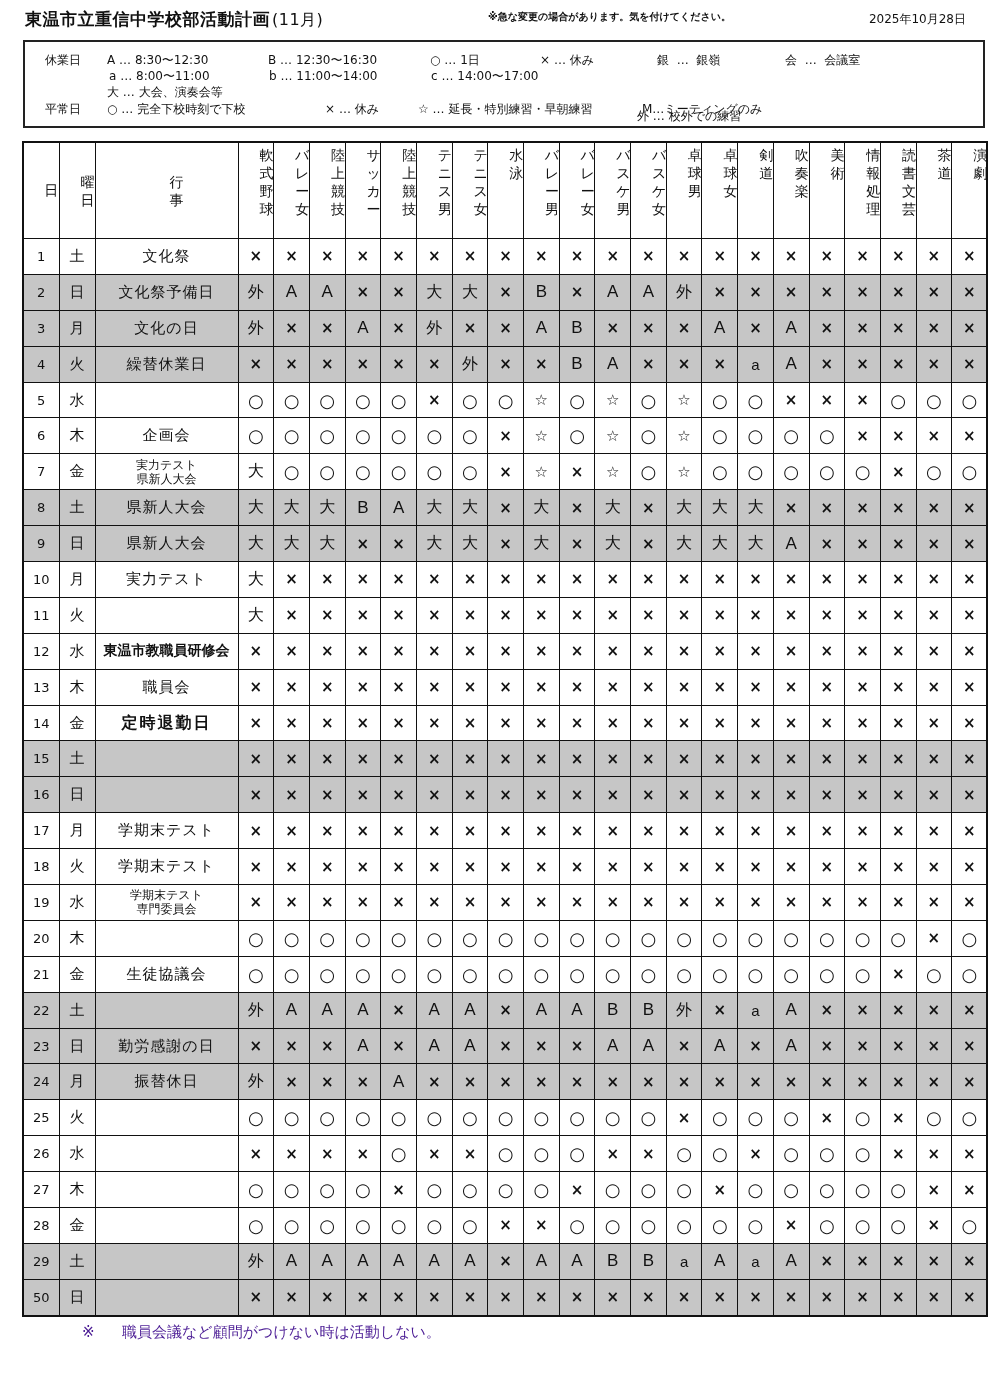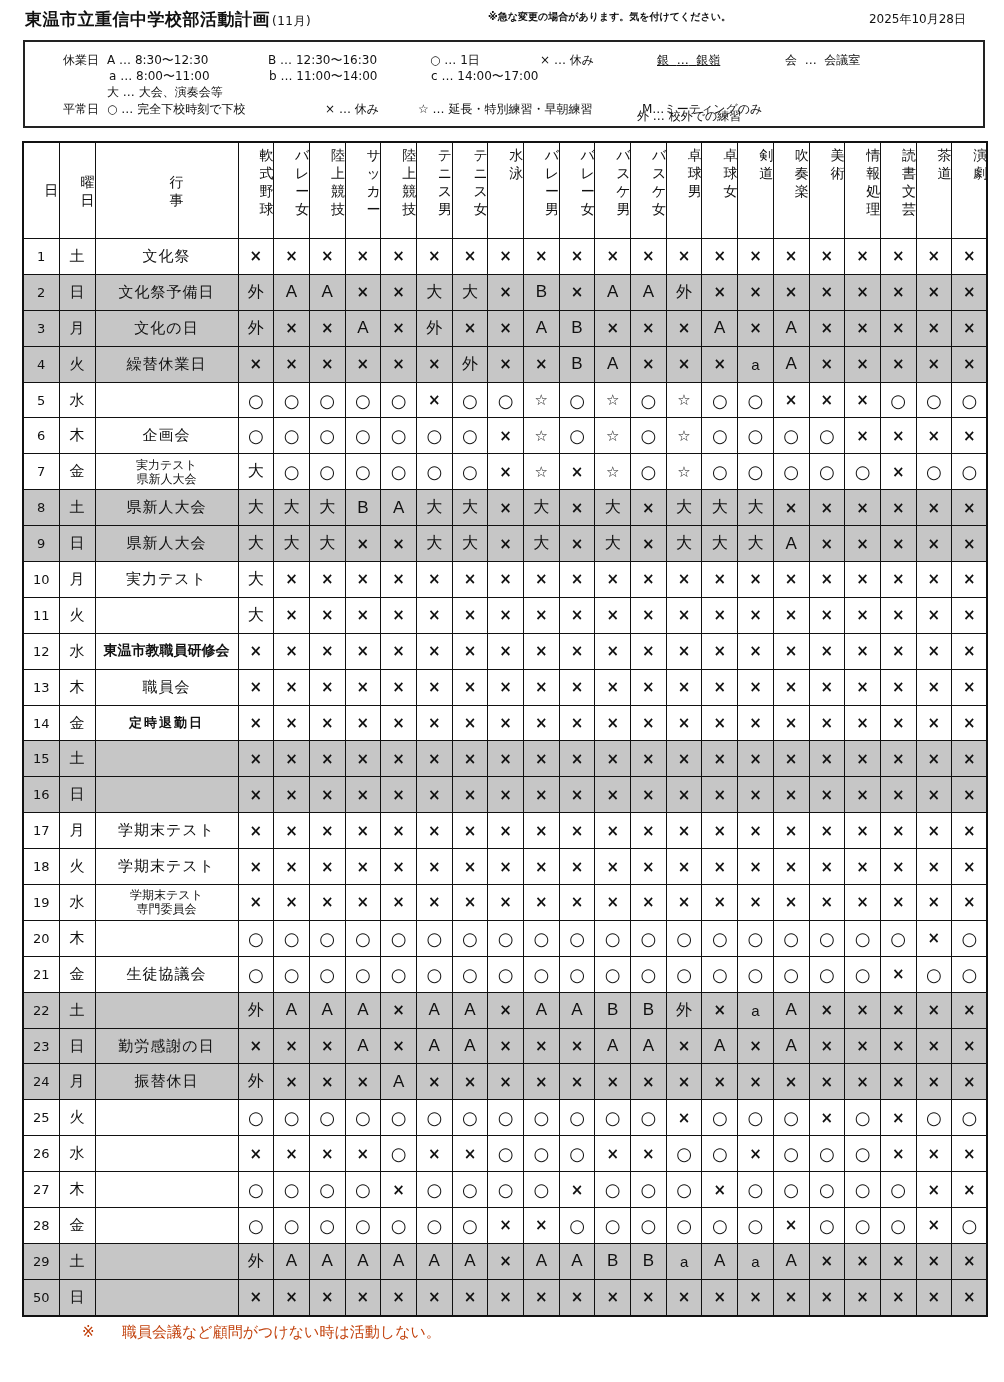--- a/index.html
+++ b/index.html
@@ -1,69 +1,69 @@
 <!DOCTYPE html>
 <html><head>
 <meta charset="utf-8">
 <style>
   html, body { margin: 0; padding: 0; background: #ffffff; }
   body { width: 1004px; height: 1382px; position: relative; font-family: "DejaVu Sans", "Liberation Sans", sans-serif; color: #111; overflow: hidden; }
   .title-row { position: absolute; top: 8px; left: 25px; right: 20px; height: 24px; }
   .title { position: absolute; left: 0; top: 0; font-size: 17px; font-weight: bold; letter-spacing: 0.5px; }
-  .title .month { font-size: 12px; font-weight: normal; margin-left: 2px; }
+  .title .month { font-size: 16px; font-weight: normal; margin-left: 2px; }
   .notice { position: absolute; left: 463px; top: 2px; font-size: 10px; font-weight: bold; }
   .date { position: absolute; right: 18px; top: 3px; font-size: 12px; }
 
   .legend { position: absolute; top: 40px; left: 23px; width: 962px; height: 88px; border: 2px solid #222; box-sizing: border-box; font-size: 12px; }
   .legend .line { position: absolute; white-space: nowrap; }
-  .legend .lbl { position: absolute; margin-left: 18px; }
+  .legend .lbl { position: absolute; }
 
   table.grid { position: absolute; top: 141px; left: 22px; width: 965px; border-collapse: collapse; table-layout: fixed; border: 2px solid #111; }
   table.grid th, table.grid td { border: 1px solid #111; padding: 0; text-align: center; vertical-align: middle; overflow: hidden; }
   table.grid th { height: 92px; font-weight: normal; font-size: 14px; line-height: 17px; vertical-align: top; padding-top: 3px; padding-left: 20px; }
   table.grid th.hdr-fixed { vertical-align: middle; padding-top: 0; }
   table.grid th .vert { display: inline-block; width: 16px; word-break: break-all; line-height: 18px; }
   table.grid td { height: 34.9px; font-size: 15px; }
   table.grid td.day { font-size: 13px; }
   table.grid td.wd { font-size: 15px; }
   table.grid td.ev { font-size: 15px; letter-spacing: 1px; }
   table.grid td.ev.small { font-size: 12px; letter-spacing: 0; line-height: 14px; }
-  table.grid td.ev.big { font-size: 13px; font-weight: bold; letter-spacing: 2px; }
+  table.grid td.ev.big { font-size: 16px; font-weight: bold; letter-spacing: 2px; }
   table.grid td.ev.tight { font-size: 14px; letter-spacing: 0; font-weight: bold; }
   table.grid tr.holiday td { background: #c6c6c6; }
   table.grid td.mark { font-size: 16px; }
   table.grid td.mark.x { font-weight: bold; font-size: 15px; }
   table.grid td.mark.o { font-size: 18px; }
   table.grid td.mark.star { font-size: 15px; }
   table.grid td.mark.kanji { font-size: 16px; }
   table.grid td.mark.latin { font-family: "Liberation Sans", sans-serif; font-size: 17px; }
   table.grid td.mark.latin.lower { font-size: 15px; }
 
-  .footnotes { position: absolute; top: 1322px; left: 82px; font-size: 15px; line-height: 20px; color: #c2410c; }
+  .footnotes { position: absolute; top: 1322px; left: 82px; font-size: 15px; line-height: 20px; color: #4c1d95; }
   .footnotes .fn { white-space: nowrap; }
   .footnotes .fn span.ref { display: inline-block; width: 40px; }
 </style>
 </head>
 <body>
 
 <div class="title-row">
   <div class="title"><span>東温市立重信中学校部活動計画</span><span class="month">(11月)</span></div>
   <div class="notice">※急な変更の場合があります。気を付けてください。</div>
   <div class="date">2025年10月28日</div>
 </div>
 
 <div class="legend">
   <span class="lbl" style="left:20px;top:10px;">休業日</span>
   <div class="line" style="left:82px;top:10px;">
     <span><span>A</span> <span>…</span> <span>8:30〜12:30</span></span>
   </div>
   <div class="line" style="left:243px;top:10px;"><span>B</span> <span>…</span> <span>12:30〜16:30</span></div>
   <div class="line" style="left:405px;top:10px;"><span>○</span> <span>…</span> <span>1日</span></div>
   <div class="line" style="left:515px;top:10px;"><span>×</span> <span>…</span> <span>休み</span></div>
-  <div class="line" style="left:632px;top:10px;text-decoration:underline;"><span>銀</span> &nbsp;<span>…</span>&nbsp; <span>銀嶺</span></div>
+  <div class="line" style="left:632px;top:10px;"><span>銀</span> &nbsp;<span>…</span>&nbsp; <span>銀嶺</span></div>
   <div class="line" style="left:760px;top:10px;"><span>会</span> &nbsp;<span>…</span>&nbsp; <span>会議室</span></div>
 
   <div class="line" style="left:84px;top:26px;"><span>a</span> <span>…</span> <span>8:00〜11:00</span></div>
   <div class="line" style="left:244px;top:26px;"><span>b</span> <span>…</span> <span>11:00〜14:00</span></div>
   <div class="line" style="left:406px;top:26px;"><span>c</span> <span>…</span> <span>14:00〜17:00</span></div>
   <div class="line" style="left:612px;top:26px;margin-top:40px;"><span>外</span> <span>…</span> <span>校外での練習</span></div>
 
   <div class="line" style="left:82px;top:42px;"><span>大</span> <span>…</span> <span>大会、演奏会等</span></div>
 
   <span class="lbl" style="left:20px;top:59px;">平常日</span>

